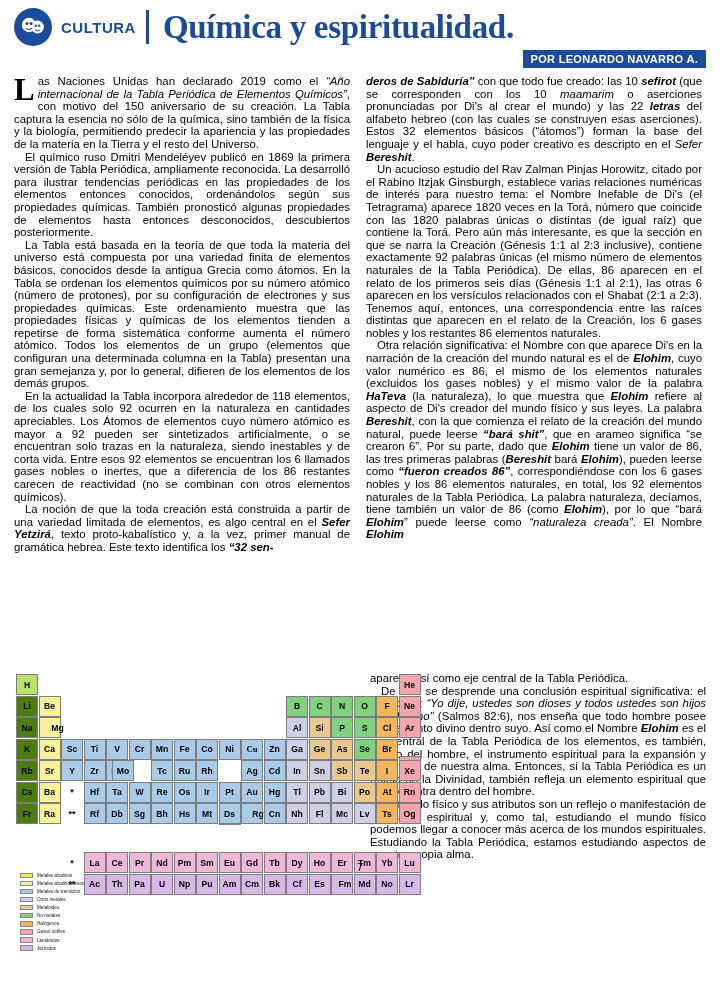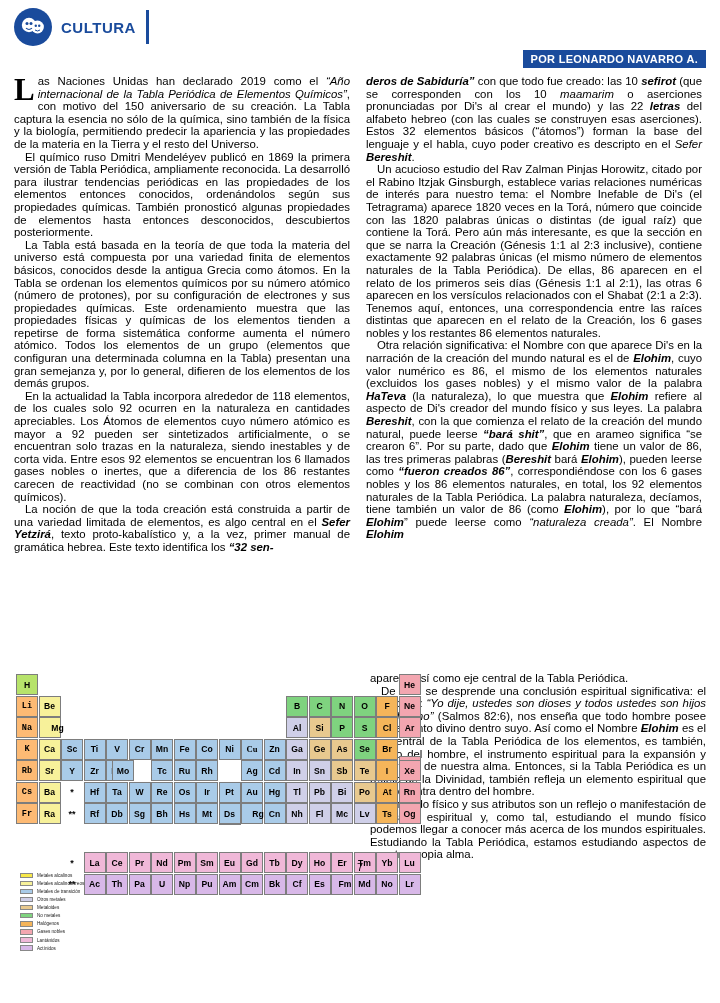--- a/index.html
+++ b/index.html
@@ -65,21 +65,21 @@
   .ptable { position:relative; width:348px; height:300px; }
   .cell {
     position:absolute; width:22px; height:21px;
     border:0.7px solid #7d7d7d;
     font-size:8.6px; font-weight:bold;
     display:flex; align-items:center; justify-content:center;
     font-family:"Liberation Sans", sans-serif;
     color:#000;
   }
   .ph { background:#b7e36b; }      
-  .alk { background:#fdba74;font-family:Liberation Mono, monospace; }     
+  .alk { background:#4d7c0f; }     
   .alke { background:#f7f19a; }    
   .tm { background:#a9cbe8; }      
   .pm { background:#cfcfe8; }      
   .met { background:#e8c98f; }     
   .non { background:#7fd37f; }     
   .hal { background:#f5b55a; }     
   .nob { background:#f3a6b0; }     
   .lan { background:#f0b8d8; }     
   .act { background:#d8b8e8; }     
   .star { background:#ffffff; border:none; font-size:9px; }
@@ -106,20 +106,21 @@
         <circle cx="7" cy="9.5" r="1.5" fill="#1a4b9c"></circle>
         <circle cx="11" cy="9.5" r="1.5" fill="#1a4b9c"></circle>
         <circle cx="15.8" cy="11.8" r="1.2" fill="#1a4b9c"></circle>
         <circle cx="19.2" cy="11.8" r="1.2" fill="#1a4b9c"></circle>
         <path d="M6 14.2 q3 2.6 6 0" stroke="#1a4b9c" stroke-width="1.1" fill="none"></path>
         <path d="M15 16 q2.6 2 5 0" stroke="#1a4b9c" stroke-width="1" fill="none"></path>
       </svg>
     </div>
     <div class="section-label">CULTURA</div>
     <div class="divider-v"></div>
+    <div class="headline">Química y espiritualidad.</div>
   </div>
 
   <div class="byline-wrap">
     <div class="byline">POR LEONARDO NAVARRO A.</div>
   </div>
 
   <div class="cols">
 
     <div class="col">
       <p class="first"><span class="dropcap">L</span><span>as Naciones Unidas han declarado 2019 como el <i>“Año internacional de la Tabla Periódica de Elementos Químicos”</i>, con motivo del 150 aniversario de su creación. La Tabla captura la esencia no sólo de la química, sino también de la física y la biología, permitiendo predecir la apariencia y las propiedades de la materia en la Tierra y el resto del Universo.</span></p>

